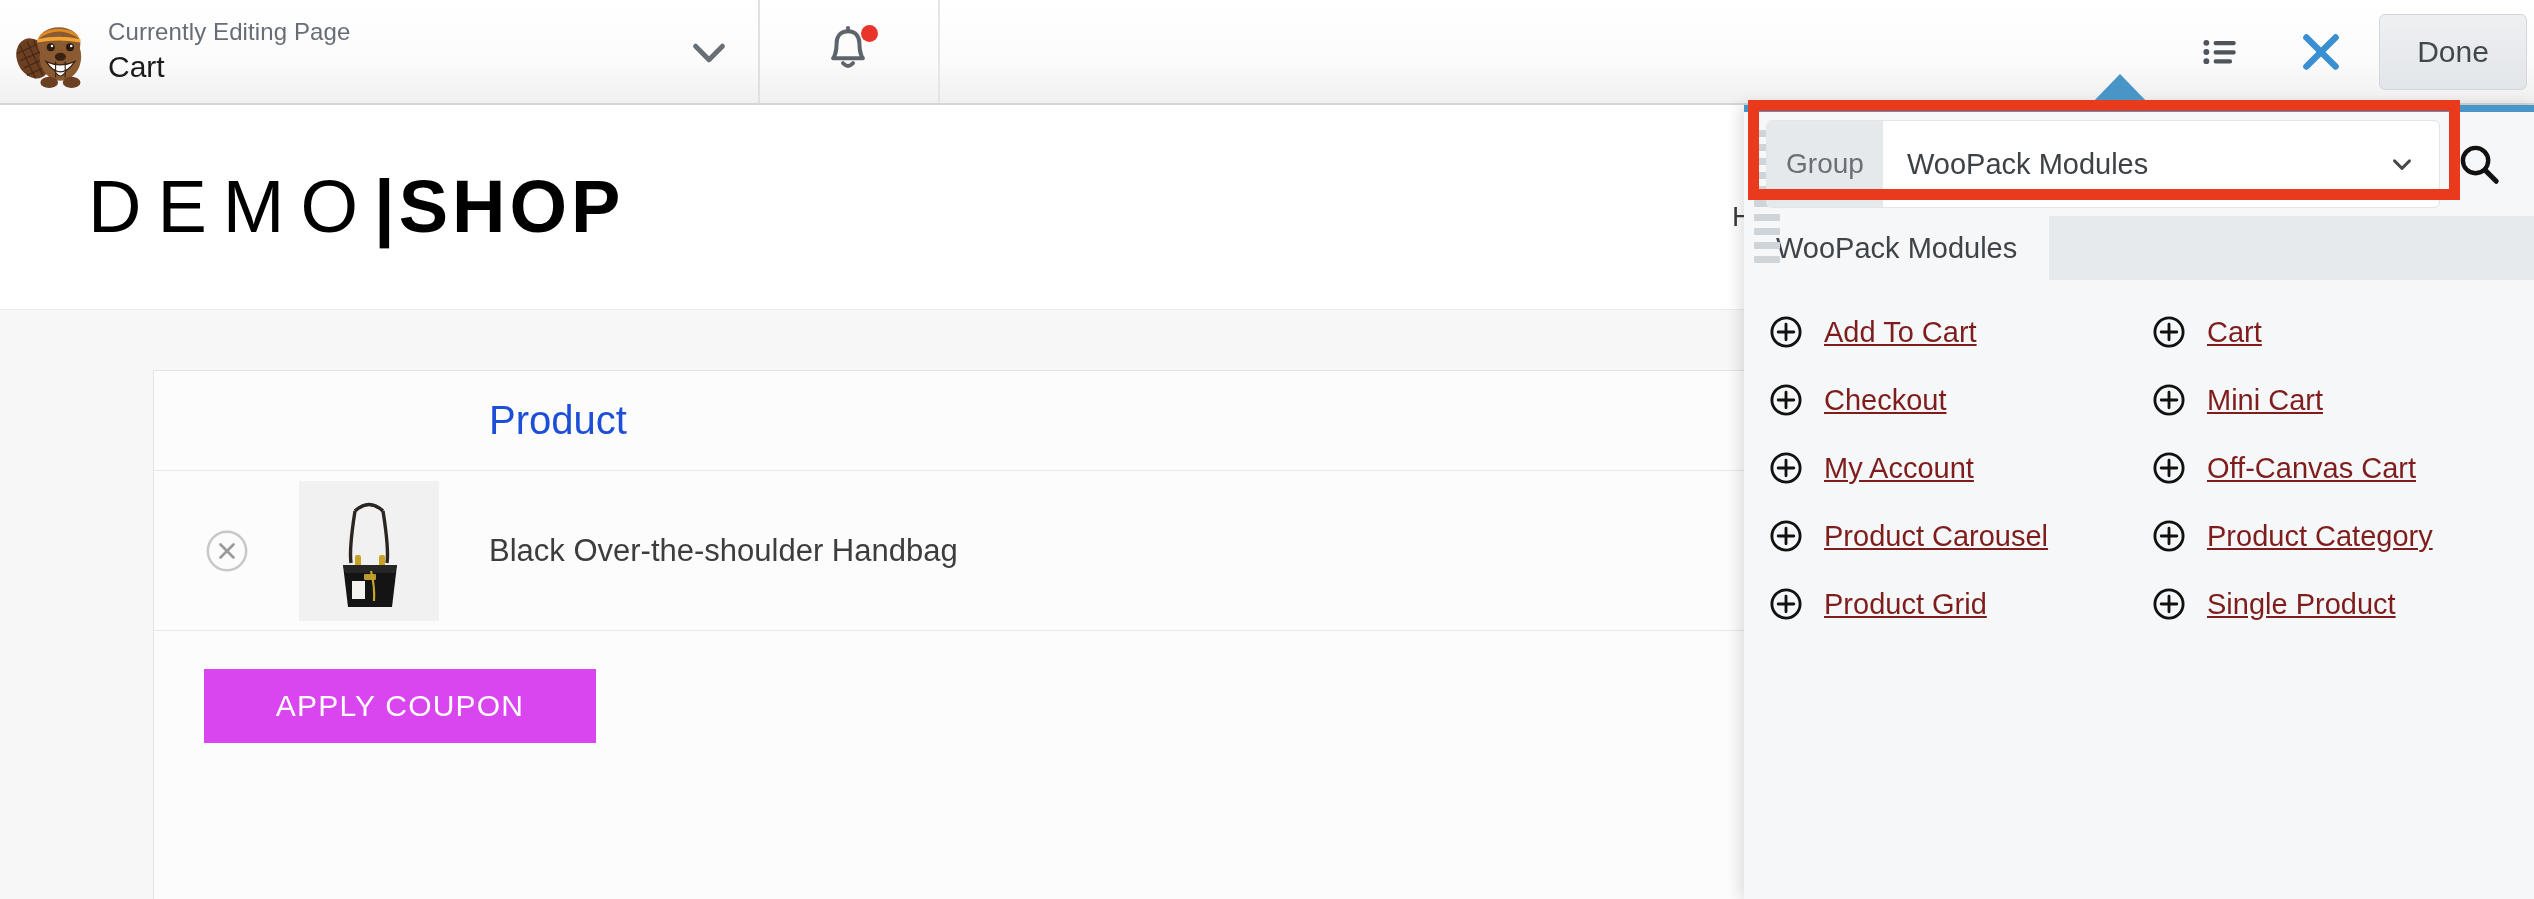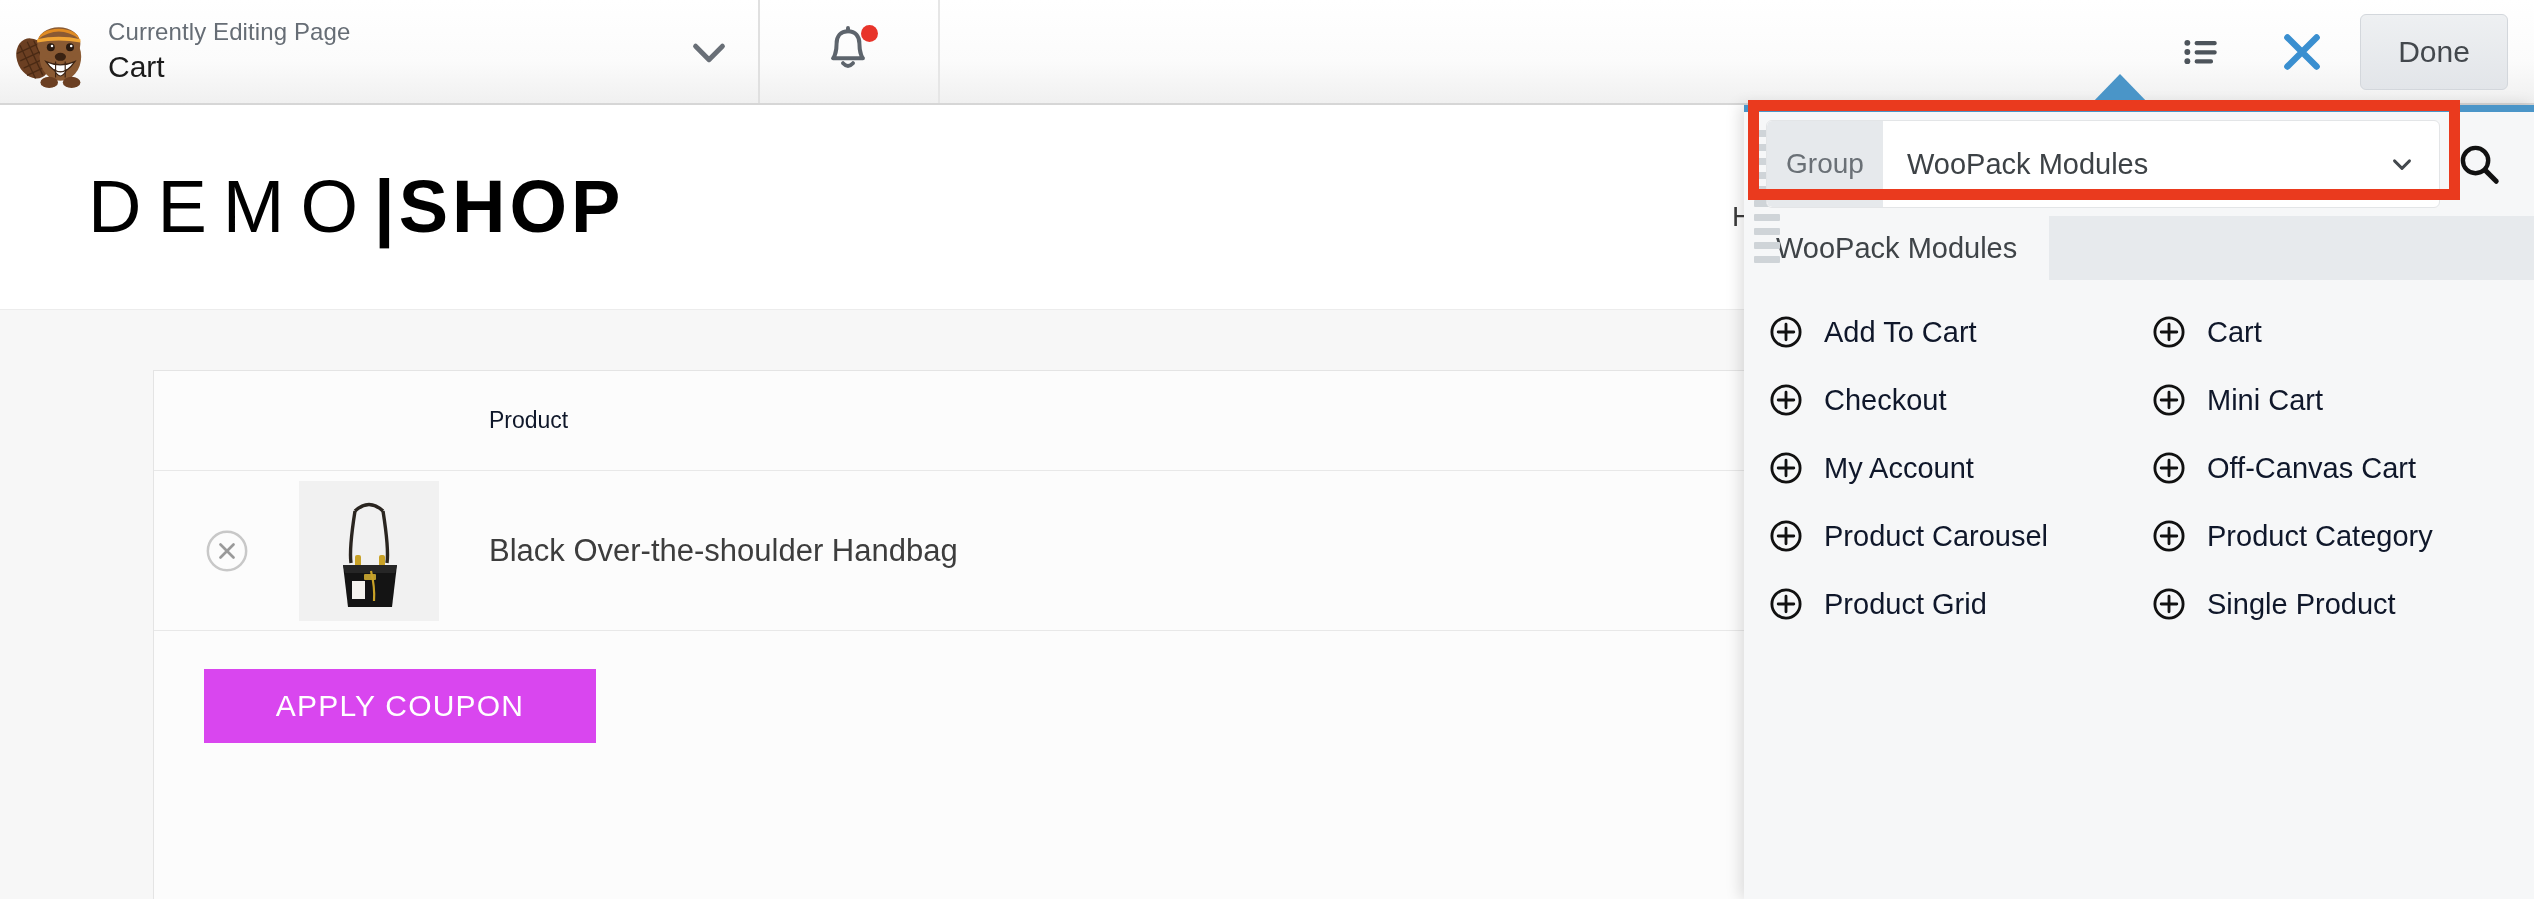--- a/index.html
+++ b/index.html
@@ -36,21 +36,21 @@
     width: 180px; display: flex; align-items: center; justify-content: center;
     border-right: 2px solid #e6e6e6;
   }
   .bell-wrap { position: relative; width: 52px; height: 54px; }
   .bell-dot {
     position: absolute; right: -3px; top: 0px;
     width: 17px; height: 17px; border-radius: 50%; background: #e8342a;
   }
 
   .tb-spacer { flex: 1; }
-  .tb-right { display: flex; align-items: center; gap: 0px; padding-right: 22px; }
+  .tb-right { display: flex; align-items: center; gap: 0px; padding-right: 3px; }
   .tb-icon-btn {
     width: 100px; height: 105px; display: flex; align-items: center; justify-content: center;
   }
   .done-btn {
     width: 148px; height: 76px; margin-left: 8px; margin-right: 4px;
     background: linear-gradient(to bottom, #eef0f2 0%, #e2e5e9 100%);
     border: 1px solid #d3d7dc; border-radius: 6px;
     display: flex; align-items: center; justify-content: center;
     font-size: 30px; color: #43484d;
   }
@@ -78,21 +78,21 @@
     border: 1px solid #e4e4e4; border-bottom: 2px solid #dcdcdc;
   }
   .cart-head {
     display: flex; align-items: center; height: 100px;
     border-bottom: 1px solid #e8e8e8;
   }
   .col-remove { width: 145px; flex: 0 0 145px; }
   .col-thumb  { width: 160px; flex: 0 0 160px; }
   .col-name   { flex: 1; }
   .col-price  { width: 330px; flex: 0 0 330px; text-align: center; }
-  .cart-head .hcell { font-size: 23px; color: #0f172a; }
+  .cart-head .hcell { font-size: 40px; color: #1d4ed8; }
   .cart-head .col-name { text-align: left; padding-left: 30px; }
 
   .cart-row { display: flex; align-items: center; height: 160px; border-bottom: 1px solid #e8e8e8; justify-content: center; }
   .remove-x { display: flex; justify-content: center; }
   .thumb {
     width: 140px; height: 140px; background: #f1f1f1;
     display: flex; align-items: center; justify-content: center; overflow: hidden;
   }
   .prod-name { font-size: 31px; color: #3d3d3d; padding-left: 30px; }
   .prod-price { font-size: 31px; color: #3d3d3d; }
@@ -166,21 +166,21 @@
     font-size: 29px; color: #3f4448; background: #e7eaed;
   }
   .sub-tab.active { background: #f6f7f8; }
   .sub-fill { flex: 1; background: #e7eaed; }
 
   .mod-grid {
     padding: 34px 0 0 24px; display: grid; grid-template-columns: 1fr 1fr;
     row-gap: 32px;
   }
   .mod-item { display: flex; align-items: center; gap: 20px; cursor: pointer; }
-  .mod-label { font-size: 29px; color: #0f172a; white-space: nowrap; }
+  .mod-label { font-size: 29px; color: #7f1d1d; white-space: nowrap; text-decoration: underline; }
 
   svg { display: block; }
 </style>
 </head>
 <body>
 
 <div class="screen">
 
   <div class="topbar">
 

